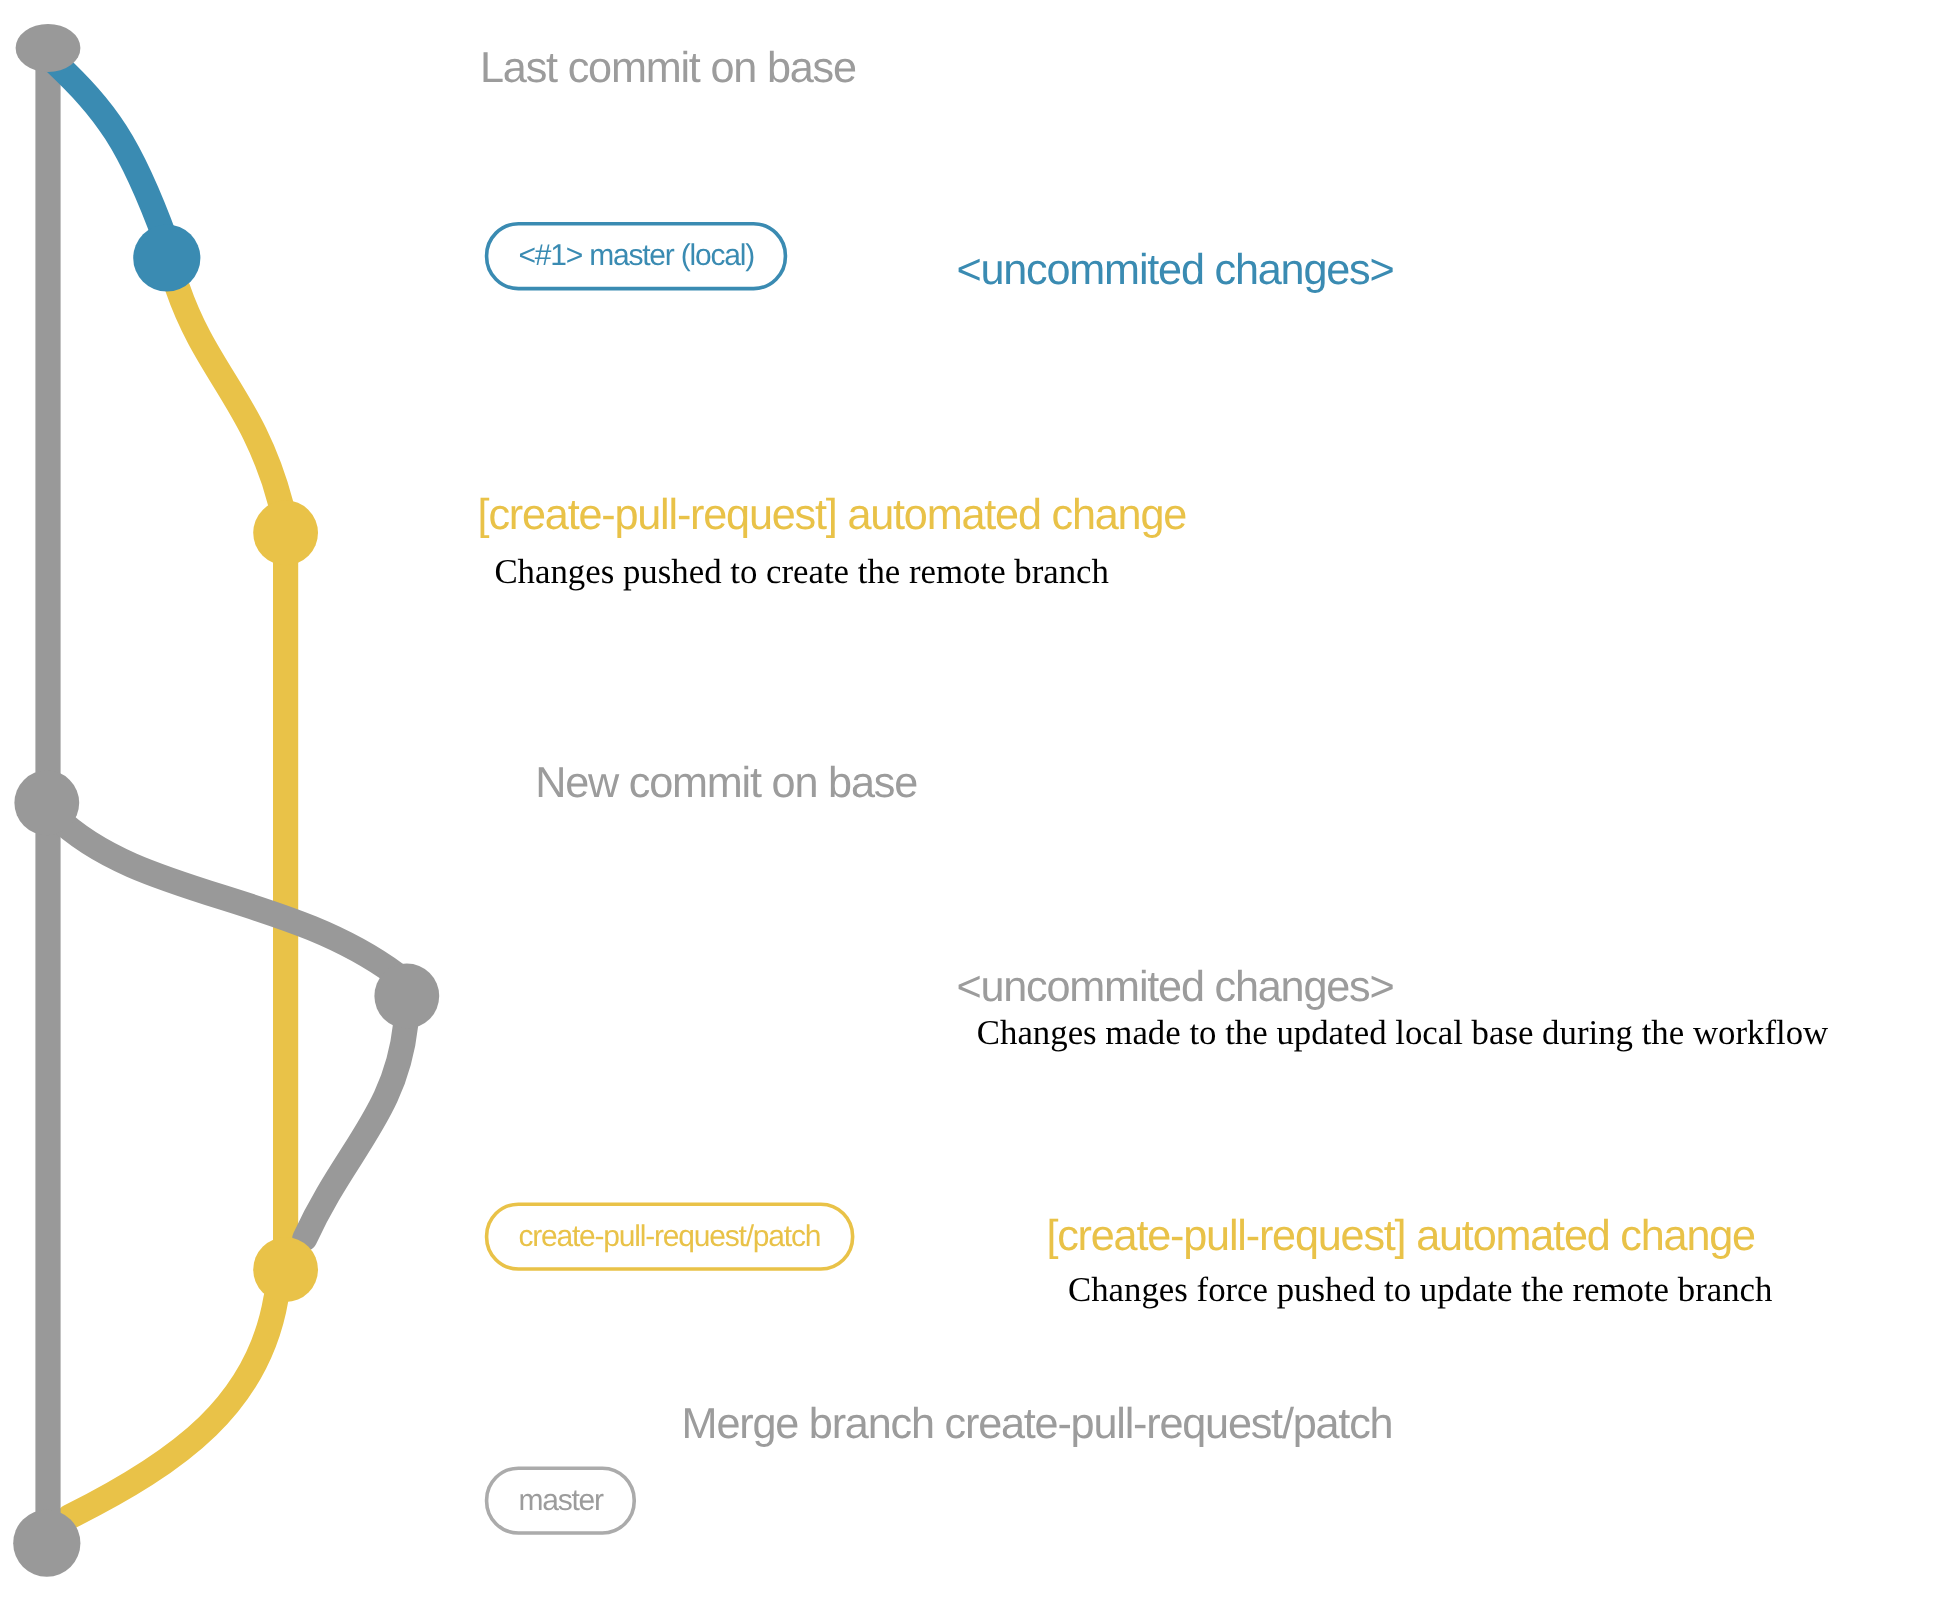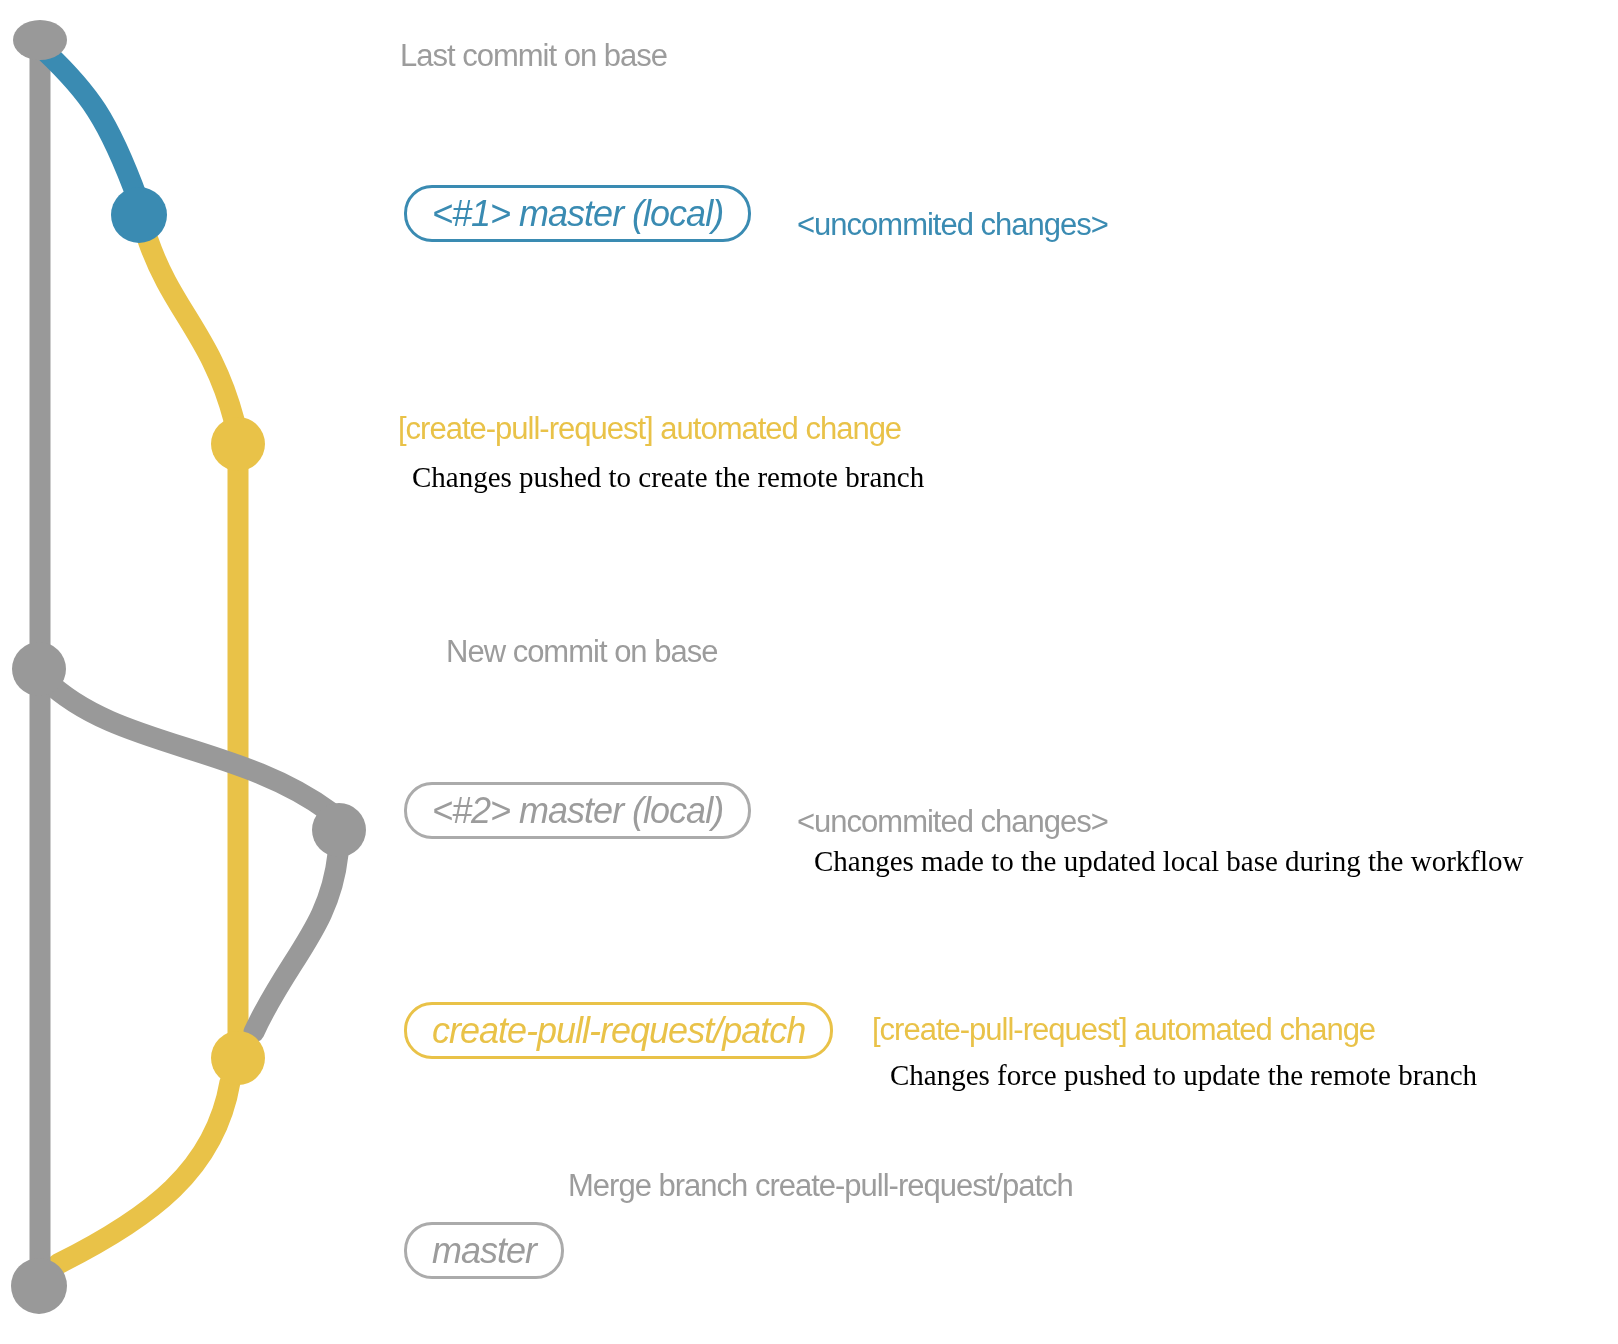--- a/index.html
+++ b/index.html
@@ -28,38 +28,37 @@
   .stroke-gray  { stroke: var(--c-gray); }
   .stroke-blue  { stroke: var(--c-blue); }
   .stroke-yellow{ stroke: var(--c-yellow); }
   .fill-gray    { fill: var(--c-gray); }
   .fill-blue    { fill: var(--c-blue); }
   .fill-yellow  { fill: var(--c-yellow); }
 
   .abs { position: absolute; white-space: nowrap; }
 
   .heading {
-    font-size: 31px;
+    font-size: 36px;
     line-height: 43px;
     letter-spacing: -1px;
   }
   .gray-text   { color: var(--c-gray_text); }
   .blue-text   { color: var(--c-blue); }
   .yellow-text { color: var(--c-yellow); }
 
   .branch-box {
     height: 51px;
     line-height: 51px;
     padding: 0 25px;
     border: 3px solid;
     border-radius: 28px;
-    font-size: 36px;
+    font-size: 25px;
     letter-spacing: -1px;
     display: inline-block;
-    font-style: italic;
   }
   .box-blue   { border-color: var(--c-blue);        color: var(--c-blue); }
   .box-gray   { border-color: var(--c-gray_border); color: var(--c-gray_text); }
   .box-yellow { border-color: var(--c-yellow);      color: var(--c-yellow); }
 
   .note {
     font-family: "Liberation Serif", serif;
     font-size: 29px;
     line-height: 34px;
     color: var(--c-text_black);
@@ -94,21 +93,20 @@
   <div class="abs heading gray-text" style="left:400px; top:34px;">Last commit on base</div>
 
   <div class="abs branch-box box-blue" style="left:404px; top:185px;">&lt;#1&gt; master (local)</div>
   <div class="abs heading blue-text" style="left:797px; top:203px;">&lt;uncommited changes&gt;</div>
 
   <div class="abs heading yellow-text" style="left:398px; top:407px;">[create-pull-request] automated change</div>
   <div class="abs note" style="left:412px; top:460px;">Changes pushed to create the remote branch</div>
 
   <div class="abs heading gray-text" style="left:400px; top:630px;margin-left:46px;">New commit on base</div>
 
-  <div class="abs branch-box box-gray" style="left:404px; top:782px;">&lt;#2&gt; master (local)</div>
   <div class="abs heading gray-text" style="left:797px; top:800px;">&lt;uncommited changes&gt;</div>
   <div class="abs note" style="left:814px; top:844px;">Changes made to the updated local base during the workflow</div>
 
   <div class="abs branch-box box-yellow" style="left:404px; top:1002px;text-align:right;">create-pull-request/patch</div>
   <div class="abs heading yellow-text" style="left:872px; top:1008px;">[create-pull-request] automated change</div>
   <div class="abs note" style="left:890px; top:1058px;">Changes force pushed to update the remote branch</div>
 
   <div class="abs branch-box box-gray" style="left:404px; top:1222px;">master</div>
   <div class="abs heading gray-text" style="left:568px; top:1164px;">Merge branch create-pull-request/patch</div>
 

